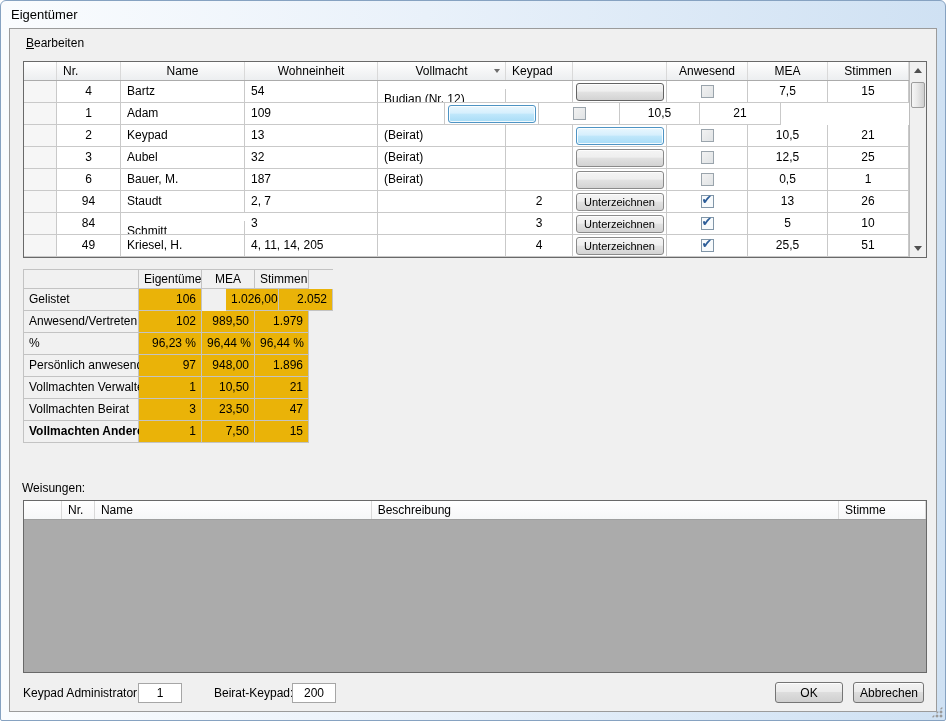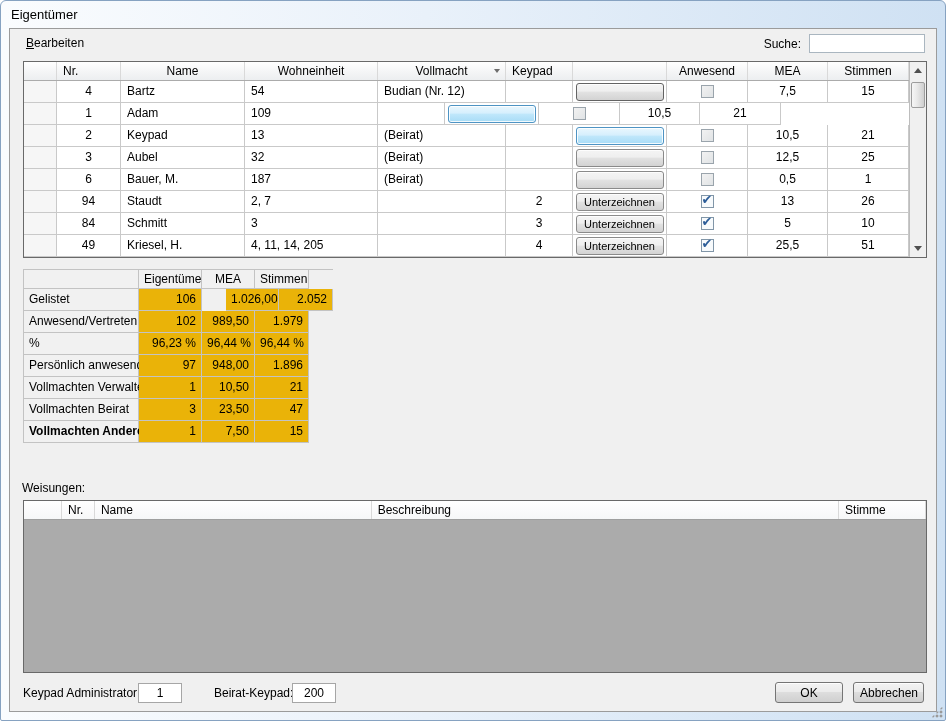--- a/index.html
+++ b/index.html
@@ -88,45 +88,41 @@
 
 <div class="window">
   <div class="titlebar">
     <span class="title">Eigentümer</span>
   </div>
 
   <div class="panel">
 
     <span class="menu-item">Bearbeiten</span>
 
-    <div class="search">
-      <span>Suche:</span>
-      <input class="search-input" value="" style="">
-    </div>
 
     <div class="grid owners">
       <div class="ghead" id="o-head">
           <div class="hcell a-center" style="width: 33px;"></div>
           <div class="hcell a-left" style="width: 64px;">Nr.</div>
           <div class="hcell a-center" style="width: 124px;">Name</div>
           <div class="hcell a-center" style="width: 133px;">Wohneinheit</div>
           <div class="hcell a-center" style="width: 128px;">Vollmacht<div class="sort"></div></div>
           <div class="hcell a-left" style="width: 67px;">Keypad</div>
           <div class="hcell a-center" style="width: 94px;"></div>
           <div class="hcell a-center" style="width: 81px;">Anwesend</div>
           <div class="hcell a-center" style="width: 80px;">MEA</div>
           <div class="hcell a-center" style="width: 81px;">Stimmen</div>
         </div>
       <div id="o-body">
           <div class="grow">
             <div class="gcell sel" style="width: 33px;"></div>
             <div class="gcell a-center" style="width: 64px;">4</div>
             <div class="gcell tcell" style="width: 124px;">Bartz</div>
             <div class="gcell tcell" style="width: 133px;">54</div>
-            <div class="gcell tcell" style="width: 128px;">Budian (Nr. 12)</div>
+            <div class="gcell tcell" style="width: 128px; margin-top: 8px;">Budian (Nr. 12)</div>
             <div class="gcell a-center" style="width: 67px;"></div>
             <div class="gcell flexc" style="width: 94px;">
               <button class="gbtn focus"></button>
             </div>
             <div class="gcell flexc" style="width: 81px;">
               <div class="cb"></div>
             </div>
             <div class="gcell a-center" style="width: 80px;">7,5</div>
             <div class="gcell a-center" style="width: 81px;">15</div>
           </div>
@@ -207,21 +203,21 @@
               <div class="cb checked">
                 <span class="mark">✔</span>
               </div>
             </div>
             <div class="gcell a-center" style="width: 80px;">13</div>
             <div class="gcell a-center" style="width: 81px;">26</div>
           </div>
           <div class="grow">
             <div class="gcell sel" style="width: 33px;"></div>
             <div class="gcell a-center" style="width: 64px;">84</div>
-            <div class="gcell tcell" style="width: 124px;">Schmitt</div>
+            <div class="gcell tcell" style="width: 124px; margin-top: 8px;">Schmitt</div>
             <div class="gcell tcell" style="width: 133px;">3</div>
             <div class="gcell tcell" style="width: 128px;"></div>
             <div class="gcell a-center" style="width: 67px;">3</div>
             <div class="gcell flexc" style="width: 94px;">
               <button class="gbtn ">Unterzeichnen</button>
             </div>
             <div class="gcell flexc" style="width: 81px;">
               <div class="cb checked">
                 <span class="mark">✔</span>
               </div>

